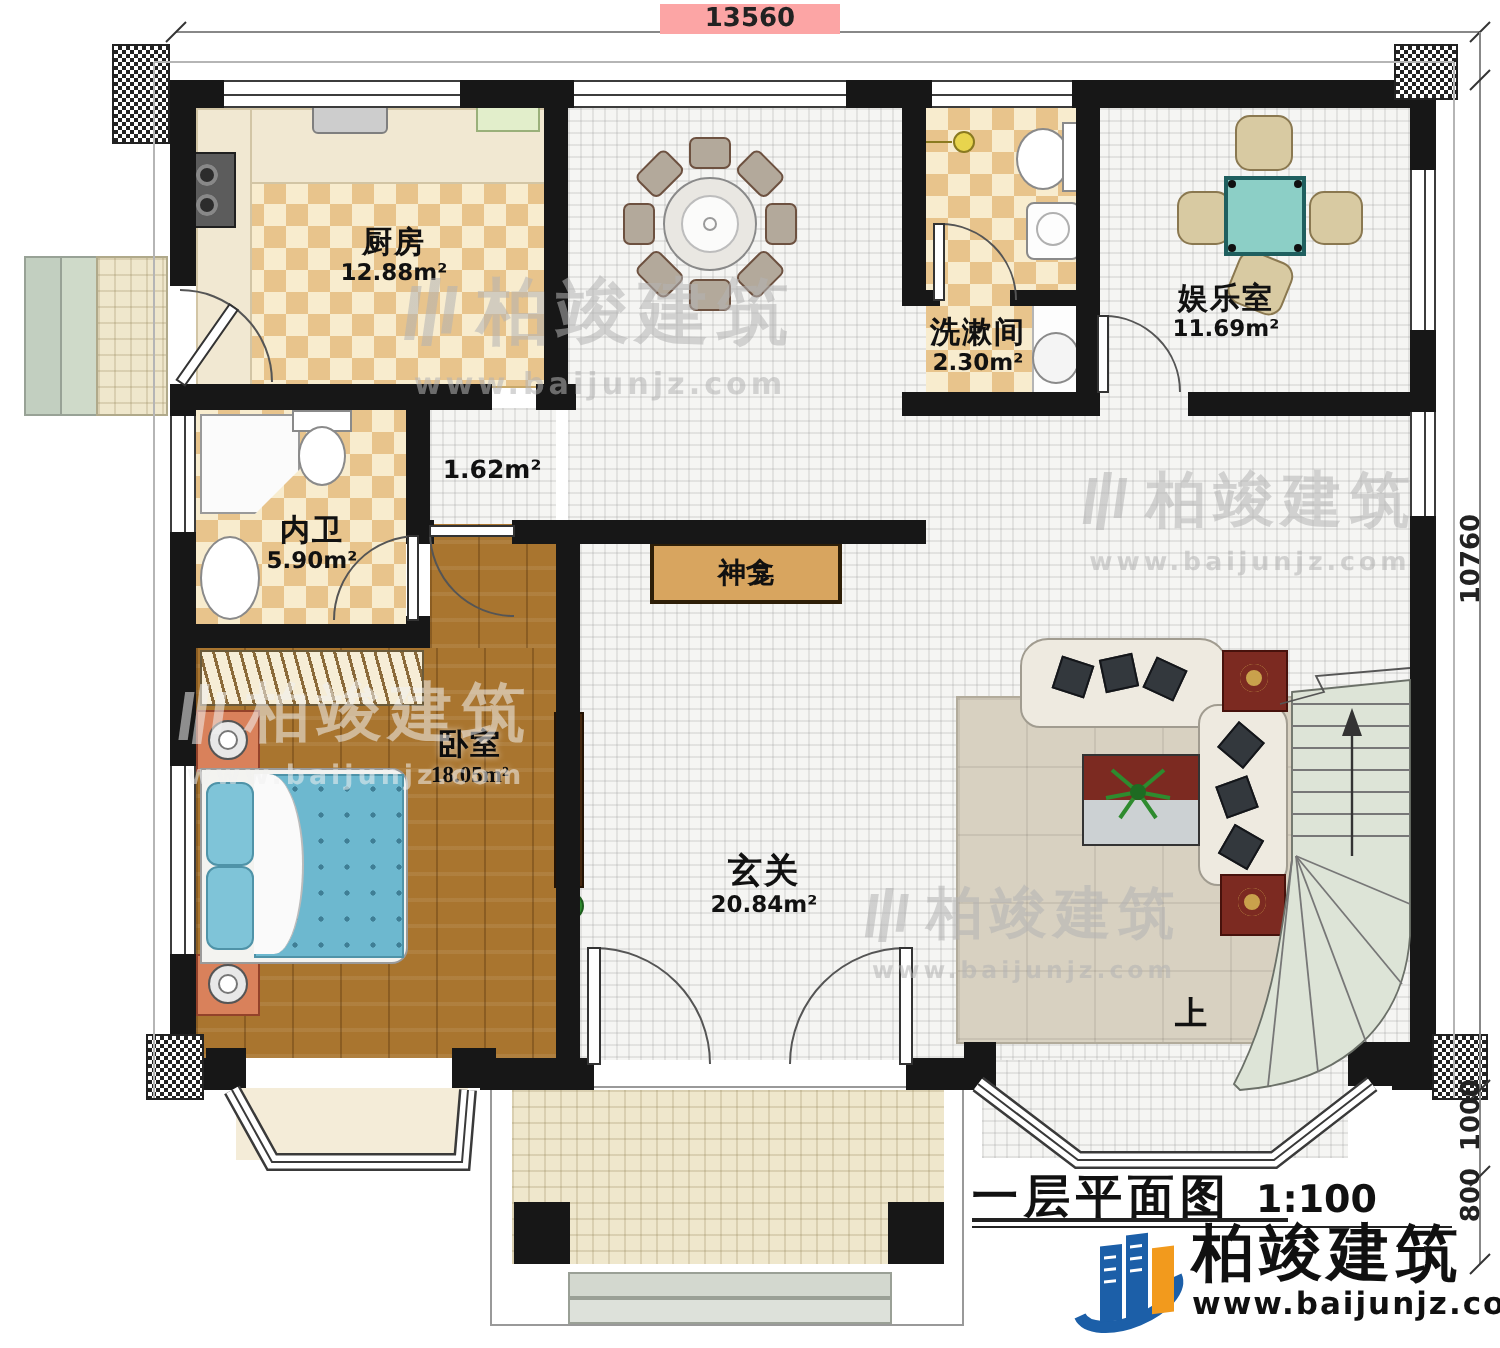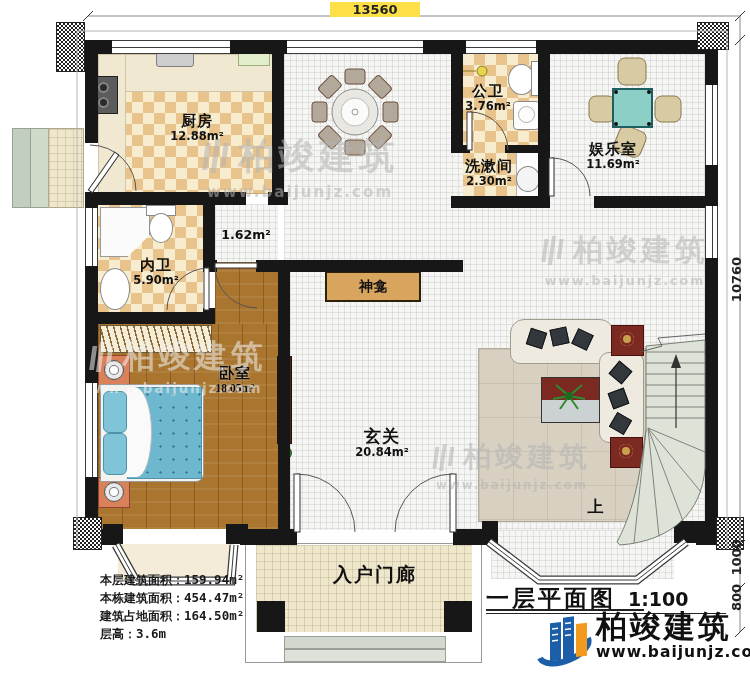--- a/index.html
+++ b/index.html
@@ -302,24 +302,20 @@
       <line x1="735" y1="550" x2="745" y2="540" stroke="#333"></line>
       <line x1="735" y1="593" x2="745" y2="583" stroke="#333"></line>
       <line x1="735" y1="637" x2="745" y2="627" stroke="#333"></line>
     </g>
   </svg>
 
   <div class="lbl" style="left:147px;top:113px;width:100px;">
     <span class="nm">厨房</span>
     <span class="ar">12.88m²</span>
   </div>
-  <div class="lbl" style="left:438px;top:83px;width:100px;">
-    <span class="nm">公卫</span>
-    <span class="ar">3.76m²</span>
-  </div>
   <div class="lbl" style="left:439px;top:158px;width:100px;">
     <span class="nm">洗漱间</span>
     <span class="ar">2.30m²</span>
   </div>
   <div class="lbl" style="left:563px;top:141px;width:100px;">
     <span class="nm">娱乐室</span>
     <span class="ar">11.69m²</span>
   </div>
   <div class="lbl" style="left:106px;top:257px;width:100px;">
     <span class="nm">内卫</span>
@@ -331,23 +327,20 @@
   <div class="lbl" style="left:185px;top:365px;width:100px;color:#0d0d0d;text-shadow:0 0 3px rgba(255,255,255,.7);font-family:Liberation Serif, serif;">
     <span class="nm">卧室</span>
     <span class="ar">18.05m²</span>
   </div>
   <div class="lbl" style="left:332px;top:427px;width:100px;">
     <span class="nm" style="font-size:17px;">玄关</span>
     <span class="ar">20.84m²</span>
   </div>
   <div class="lbl" style="left:582px;top:498px;width:28px;">
     <span class="nm" style="font-size:16px;">上</span>
-  </div>
-  <div class="lbl" style="left:295px;top:564px;width:160px;">
-    <span class="nm" style="font-size:19px;letter-spacing:2px;">入户门廊</span>
   </div>
 
   <div class="wm" style="left:150px;top:132px;width:300px;font-size:36px;">
     <div class="wm-top">
         <span class="wm-glyph"></span>
         <span class="wm-name">柏竣建筑</span>
       </div>
     <div class="wm-url">www.baijunjz.com</div>
   </div>
   <div class="wm" style="left:500px;top:230px;width:250px;font-size:30px;">
@@ -365,31 +358,25 @@
     <div class="wm-url">www.baijunjz.com</div>
   </div>
   <div class="wm" style="left:392px;top:438px;width:240px;font-size:28px;">
     <div class="wm-top">
         <span class="wm-glyph"></span>
         <span class="wm-name">柏竣建筑</span>
       </div>
     <div class="wm-url">www.baijunjz.com</div>
   </div>
 
-  <div class="dim" style="left:330px;top:2px;width:90px;background:#fde047;">13560</div>
+  <div class="dim" style="left:330px;top:2px;width:90px;background:#fca5a5;">13560</div>
   <div class="dim" style="left:706px;top:272px;width:60px;transform:rotate(-90deg);">10760</div>
   <div class="dim" style="left:712px;top:550px;width:48px;transform:rotate(-90deg);">1000</div>
   <div class="dim" style="left:716px;top:590px;width:40px;transform:rotate(-90deg);">800</div>
 
-  <div class="stats">
-    <div><span>本层建筑面积：</span><span class="v">159.94m²</span></div>
-    <div><span>本栋建筑面积：</span><span class="v">454.47m²</span></div>
-    <div><span>建筑占地面积：</span><span class="v">164.50m²</span></div>
-    <div><span>层高：</span><span class="v">3.6m</span></div>
-  </div>
 
   <div class="ttl">
     <span class="t1">一层平面图</span><span class="t2">1:100</span>
   </div>
   <div class="abs" style="left:486px;top:609px;width:158px;height:2px;background:#222;"></div>
   <div class="abs" style="left:486px;top:613px;width:240px;height:1px;background:#222;"></div>
 
   <div class="brand">
     <svg width="66" height="64" viewBox="0 0 66 64" style="position:absolute;left:0;top:0;">
       <path d="M 12 54 A 26 13 -22 1 0 60 34" stroke="#1c5fa8" stroke-width="6" fill="none"></path>

